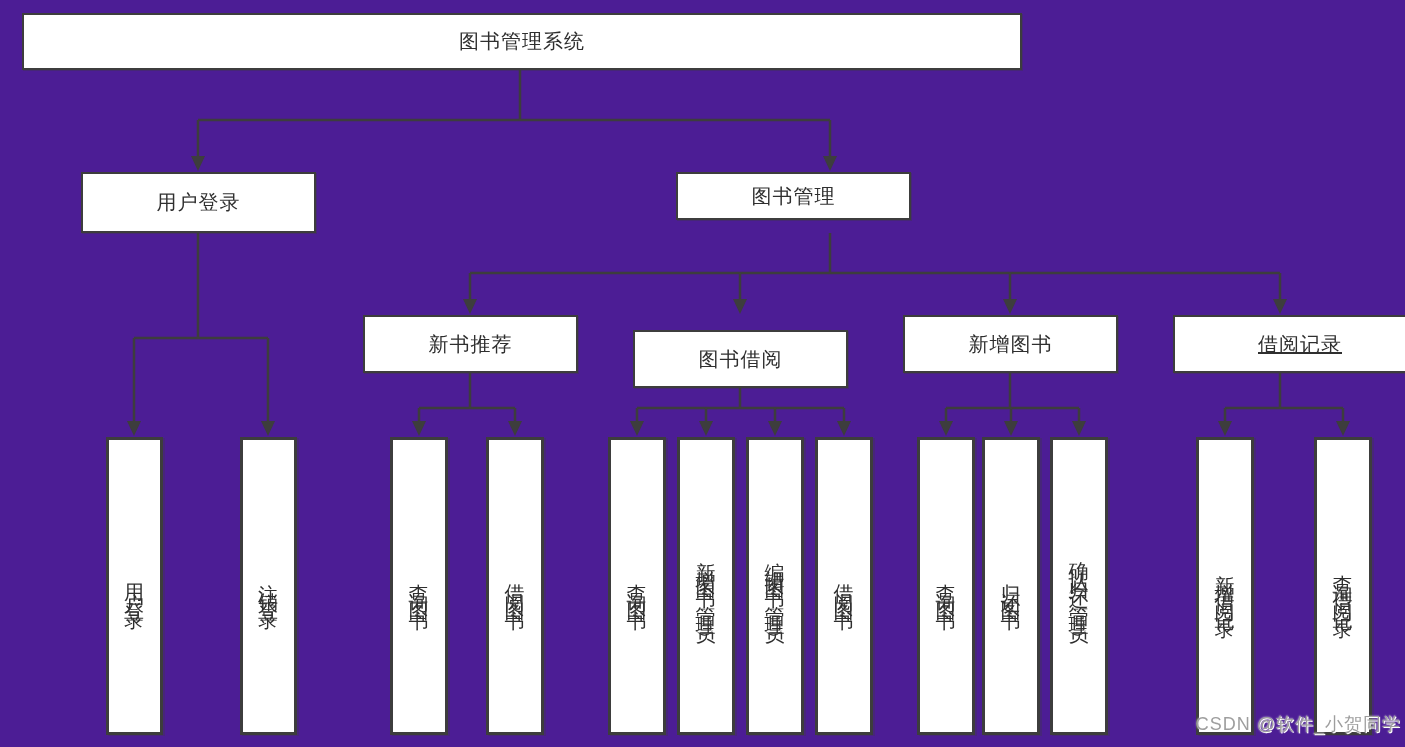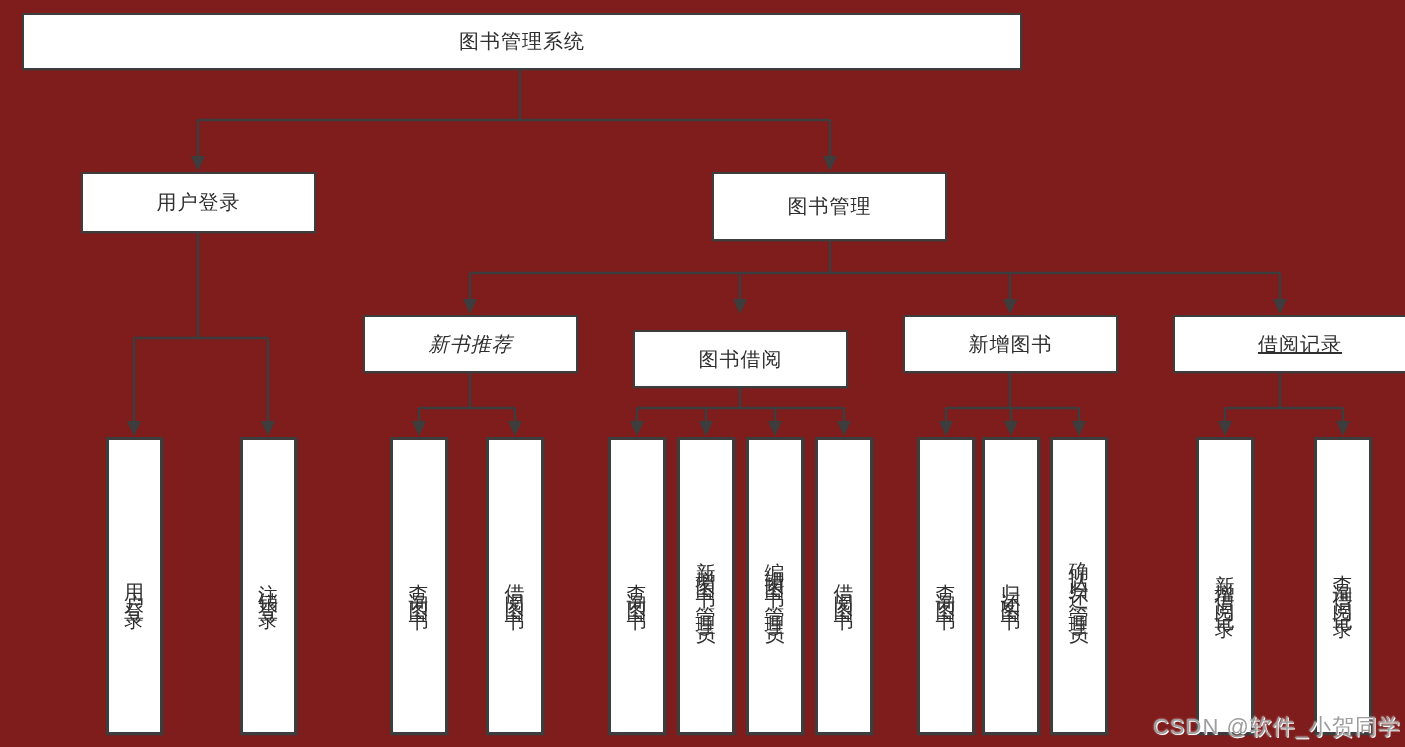--- a/index.html
+++ b/index.html
@@ -5,21 +5,21 @@
   html, body {
     margin: 0;
     padding: 0;
     background: #ffffff;
     font-family: "Liberation Sans", "DejaVu Sans", sans-serif;
   }
   .canvas {
     position: relative;
     width: 1405px;
     height: 747px;
-    background: #7f1d1d;
+    background: #4c1d95;
     overflow: hidden;
   }
   svg.connectors {
     position: absolute;
     left: 0;
     top: 0;
     width: 1405px;
     height: 747px;
     pointer-events: none;
   }
@@ -44,21 +44,21 @@
     line-height: 1.1;
     box-shadow: 2px 1px 0 rgba(60,60,60,0.3);
   }
   .node span {
     white-space: nowrap;
   }
   .watermark {
     position: absolute;
     right: 4px;
     top: 712px;
-    font-size: 22px;
+    font-size: 18px;
     color: #9e9e9e;
     letter-spacing: 1px;
     text-shadow: 0 0 2px #ffffff, 1px 1px 0 #ffffff;
     white-space: nowrap;
   }
 </style>
 </head>
 <body>
 
 <div class="canvas">
@@ -106,25 +106,25 @@
     </g>
   </svg>
 
   <div class="node" style="left:22px; top:13px; width:1000px; height:57px;">
     <span>图书管理系统</span>
   </div>
 
   <div class="node" style="left:81px; top:172px; width:235px; height:61px;">
     <span>用户登录</span>
   </div>
-  <div class="node" style="left:712px; top:172px; width:235px; height:69px;">
+  <div class="node" style="left:676px; top:172px; width:235px; height:48px;">
     <span>图书管理</span>
   </div>
 
-  <div class="node" style="left:363px; top:315px; width:215px; height:58px;font-style:italic;">
+  <div class="node" style="left:363px; top:315px; width:215px; height:58px;">
     <span>新书推荐</span>
   </div>
   <div class="node" style="left:633px; top:315px; width:215px; height:58px;margin-top:15px;">
     <span>图书借阅</span>
   </div>
   <div class="node" style="left:903px; top:315px; width:215px; height:58px;">
     <span>新增图书</span>
   </div>
   <div class="node" style="left:1173px; top:315px; width:254px; height:58px;text-decoration:underline;">
     <span>借阅记录</span>

